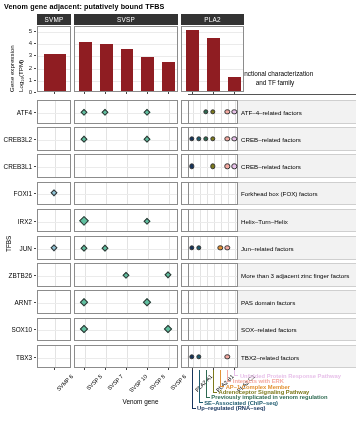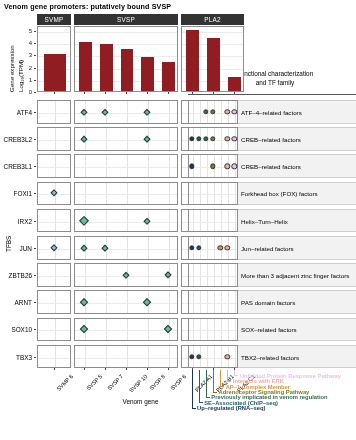--- a/index.html
+++ b/index.html
@@ -145,21 +145,21 @@
     position:absolute;
     font-size:5.8px;font-weight:bold;white-space:nowrap;
     transform:translateY(-50%);
   }
 </style>
 </head>
 <body>
 
 <div class="fig">
 
-  <div id="fig-title">Venom gene promoters: putatively bound SVSP</div>
+  <div id="fig-title">Venom gene adjacent: putatively bound TFBS</div>
 
   <div id="bar-region"></div>
   <div id="ylab-expr" style="left: 8px; top: 92px;">Gene expression</div>
   <div id="ylab-log" style="left: 17px; top: 92px;">Log₁₀(TPM)</div>
 
   <div id="matrix-region"></div>
   <div id="ylab-tfbs" style="left: 5px; top: 252px;">TFBS</div>
   <div id="xlab-venom" style="left: 37px; width: 207px; top: 398.4px;">Venom gene</div>
 
   <div id="func-header" style="left: 205px; width: 140px; top: 70px;">

